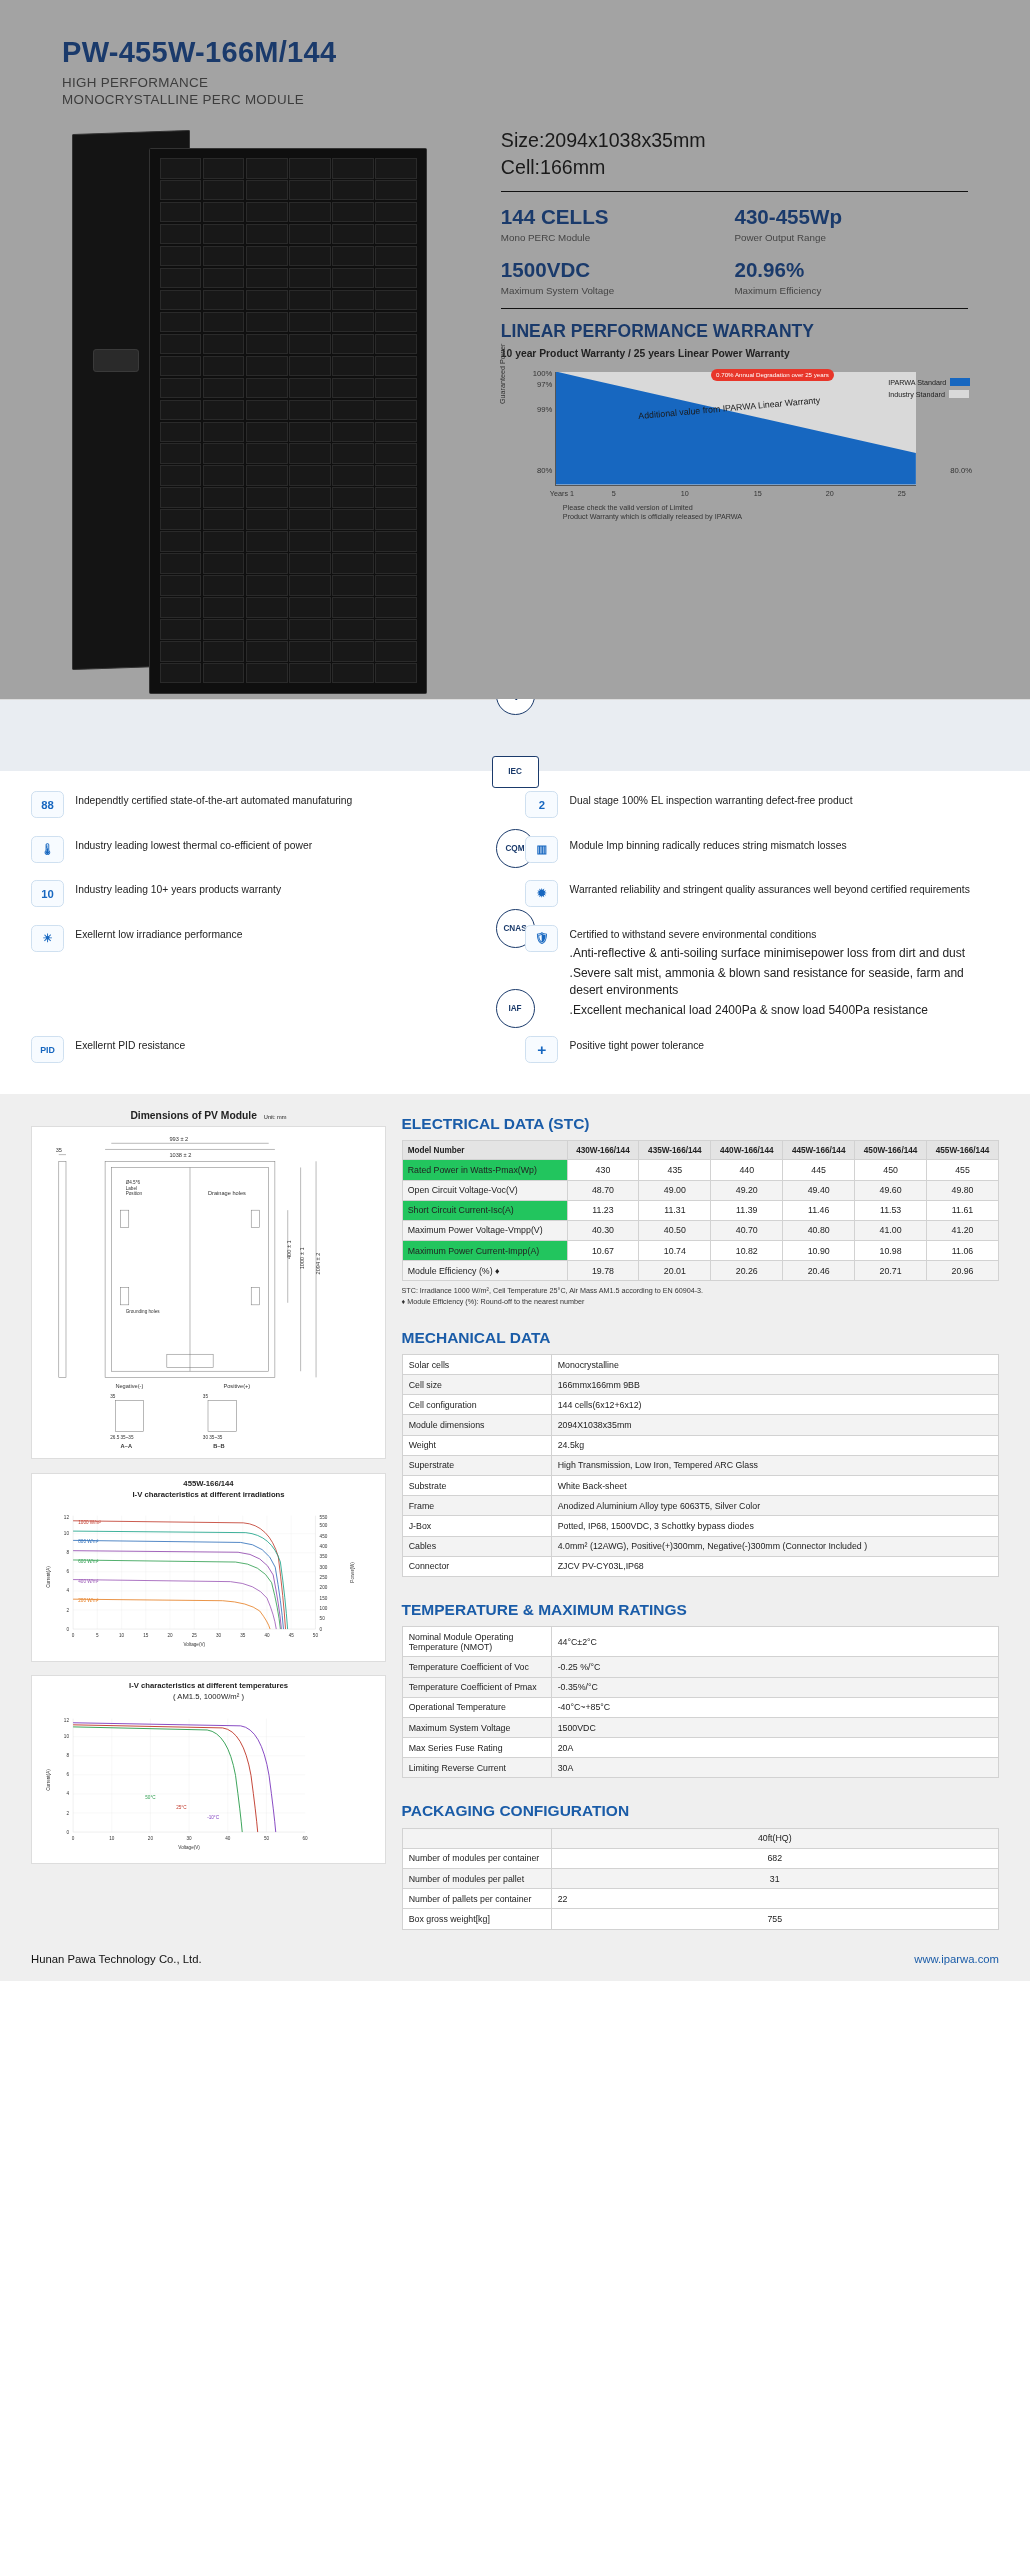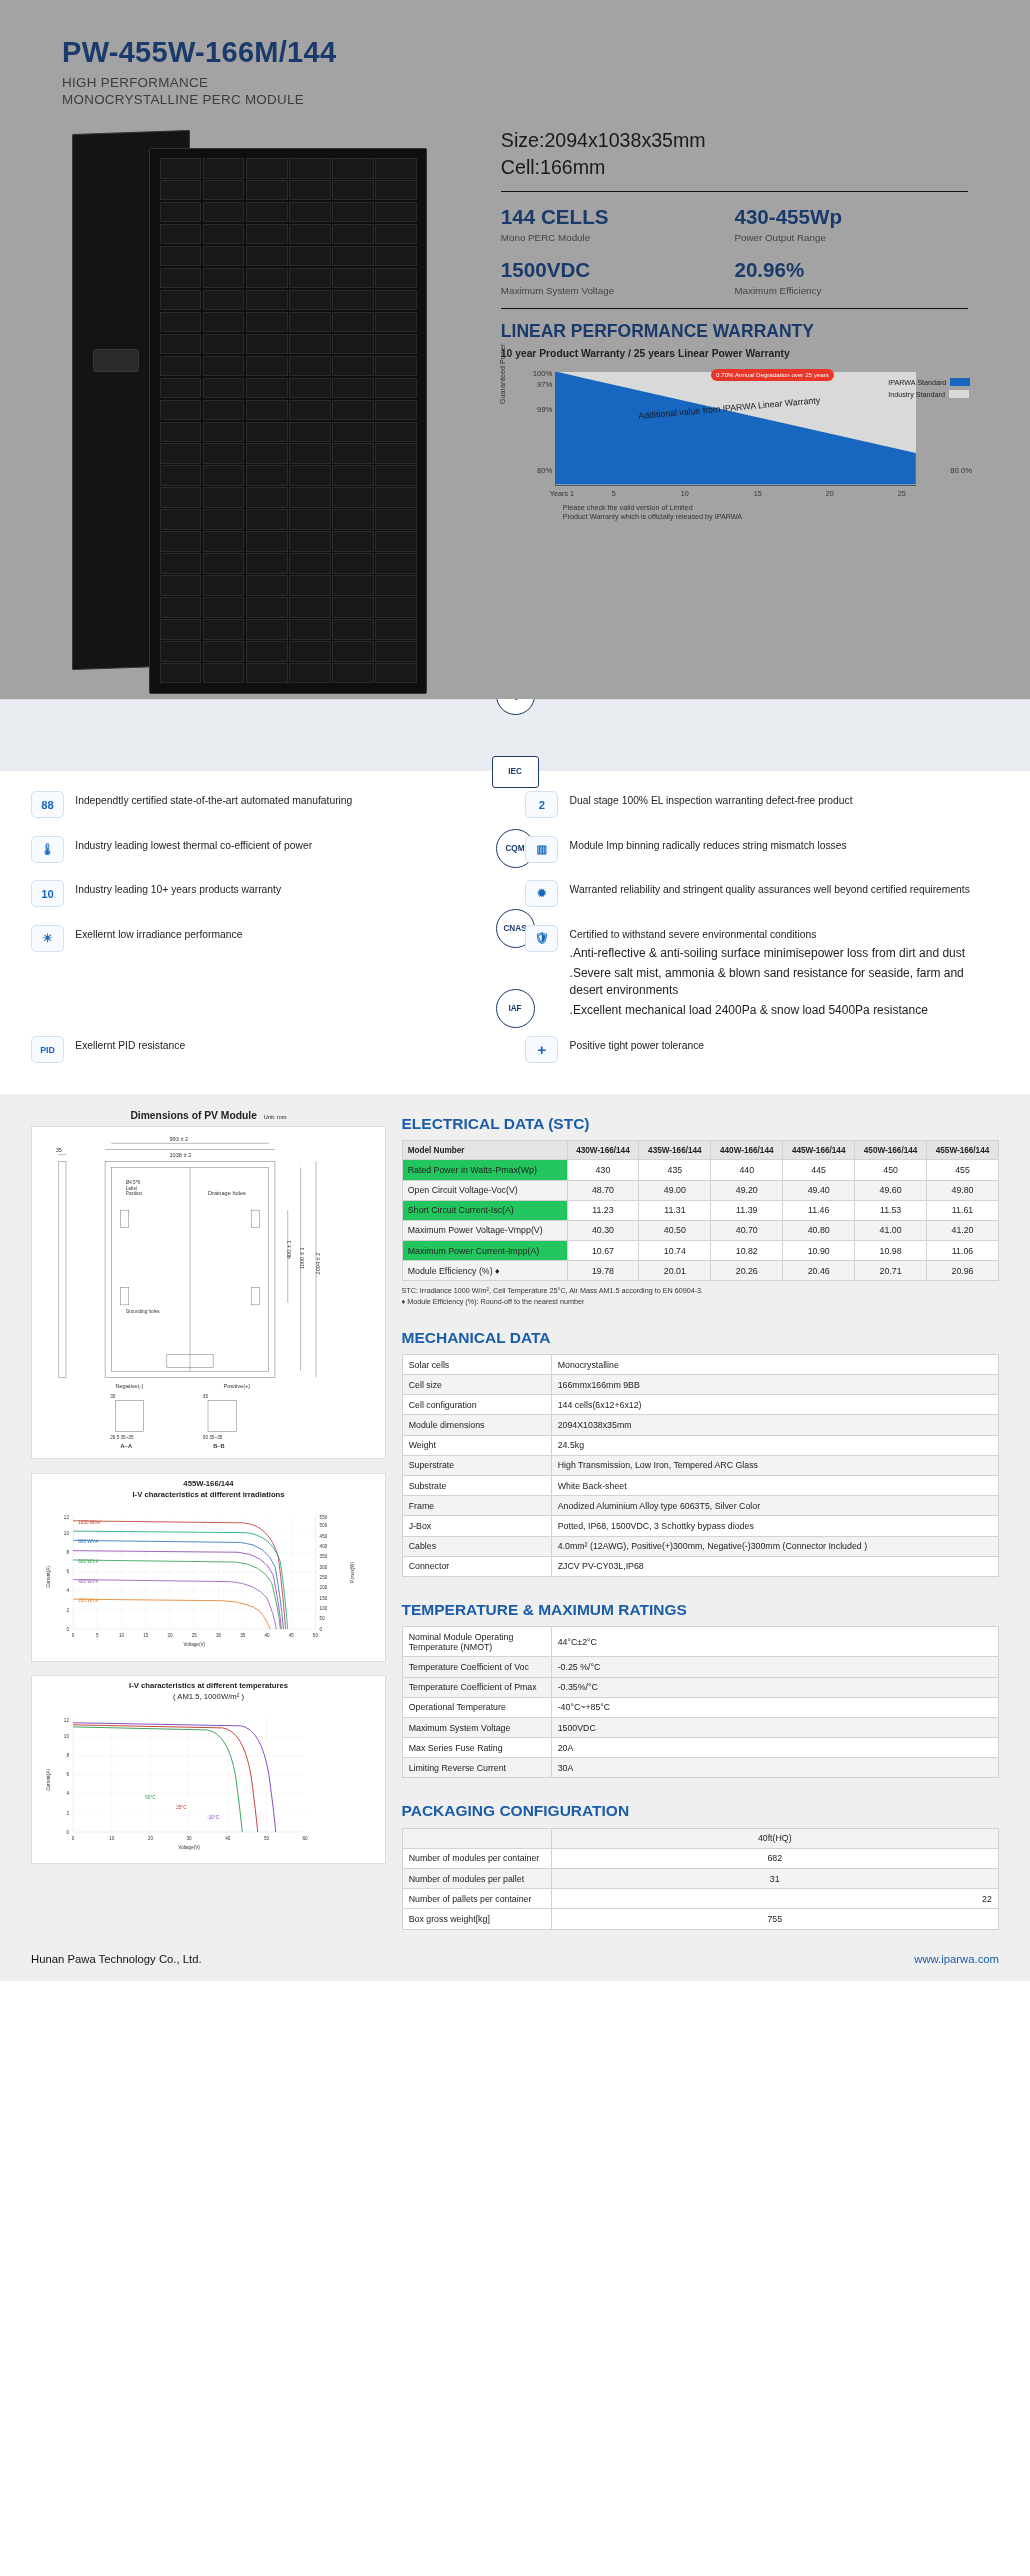--- a/index.html
+++ b/index.html
@@ -797,21 +797,21 @@
           <tr>
             <td>Number of modules per container</td>
             <td style="text-align:center">682</td>
           </tr>
           <tr class="alt">
             <td>Number of modules per pallet</td>
             <td style="text-align:center">31</td>
           </tr>
           <tr>
             <td>Number of pallets per container</td>
-            <td style="text-align:right">22</td>
+            <td style="text-align:left">22</td>
           </tr>
           <tr>
             <td>Box gross weight[kg]</td>
             <td style="text-align:center">755</td>
           </tr>
         </tbody>
       </table>
     </div>
   </div>
 

